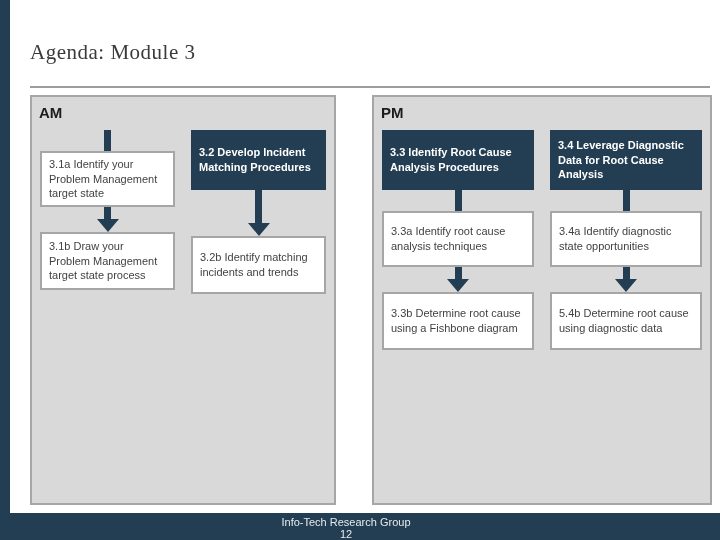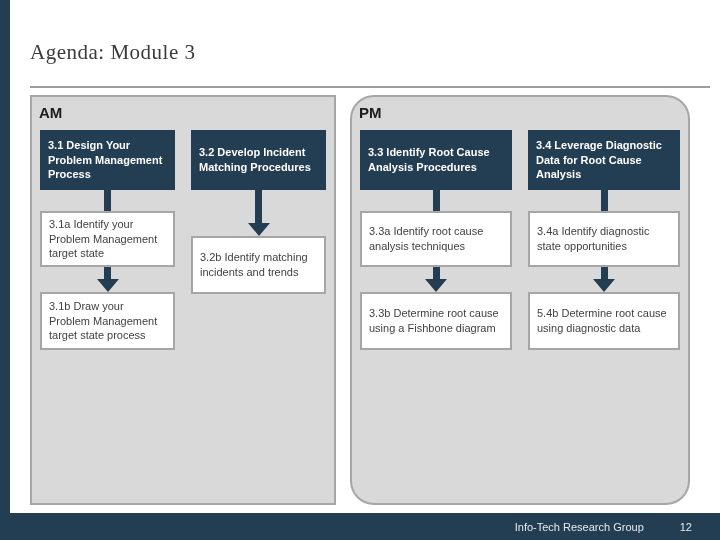--- a/index.html
+++ b/index.html
@@ -19,21 +19,21 @@
   }
   .title-rule {
     position:absolute; left:30px; top:86px; width:680px; height:2px;
     background:#9d9d9d;
   }
   .panel {
     position:absolute; top:95px; height:410px;
     background:#D9D9D9; border:2px solid #A6A6A6; box-sizing:border-box;
   }
   .panel-am { left:30px;  width:306px; }
-  .panel-pm { left:350px; width:340px;border-radius:24px; }
+  .panel-pm { left:372px; width:340px; }
   .panel-label {
     font-size:15px; font-weight:bold; color:#1c1c1c;
     padding:7px 0 0 7px;
   }
   .panel-columns {
     display:flex; gap:16px; padding:9px 8px 0 8px;
   }
   .process-column { flex:1; min-width:0; }
   .header-box {
     background:#233E52; color:#ffffff;
@@ -60,38 +60,35 @@
   .arrow-head {
     width:0; height:0;
     border-left:11px solid transparent;
     border-right:11px solid transparent;
     border-top:13px solid #233E52;
   }
   .footer-bar {
     position:absolute; left:0; top:513px; width:720px; height:27px;
     background:#233E52; color:#e4ebf0; font-size:11px;
     display:flex; align-items:center; justify-content:flex-end;
-    box-sizing:border-box; padding-right:28px; gap:36px;
+    box-sizing:border-box; padding-right:28px; flex-direction:column;
   }
 </style>
 </head>
 <body>
 
 <div class="left-bar"></div>
 
 <div class="slide-title">Agenda: Module 3</div>
 <div class="title-rule"></div>
 
 <div class="panel panel-am">
   <div class="panel-label">AM</div>
   <div class="panel-columns">
     <div class="process-column">
-      <div class="header-box">
-        <span>3.1 Design Your Problem Management Process</span>
-      </div>
       <div class="connector-line"></div>
       <div class="step-box step-row2">
         <span>3.1a Identify your Problem Management target state</span>
       </div>
       <div class="connector-arrow">
         <div class="arrow-stem"></div>
         <div class="arrow-head"></div>
       </div>
       <div class="step-box step-row3">
         <span>3.1b Draw your Problem Management target state process</span>

